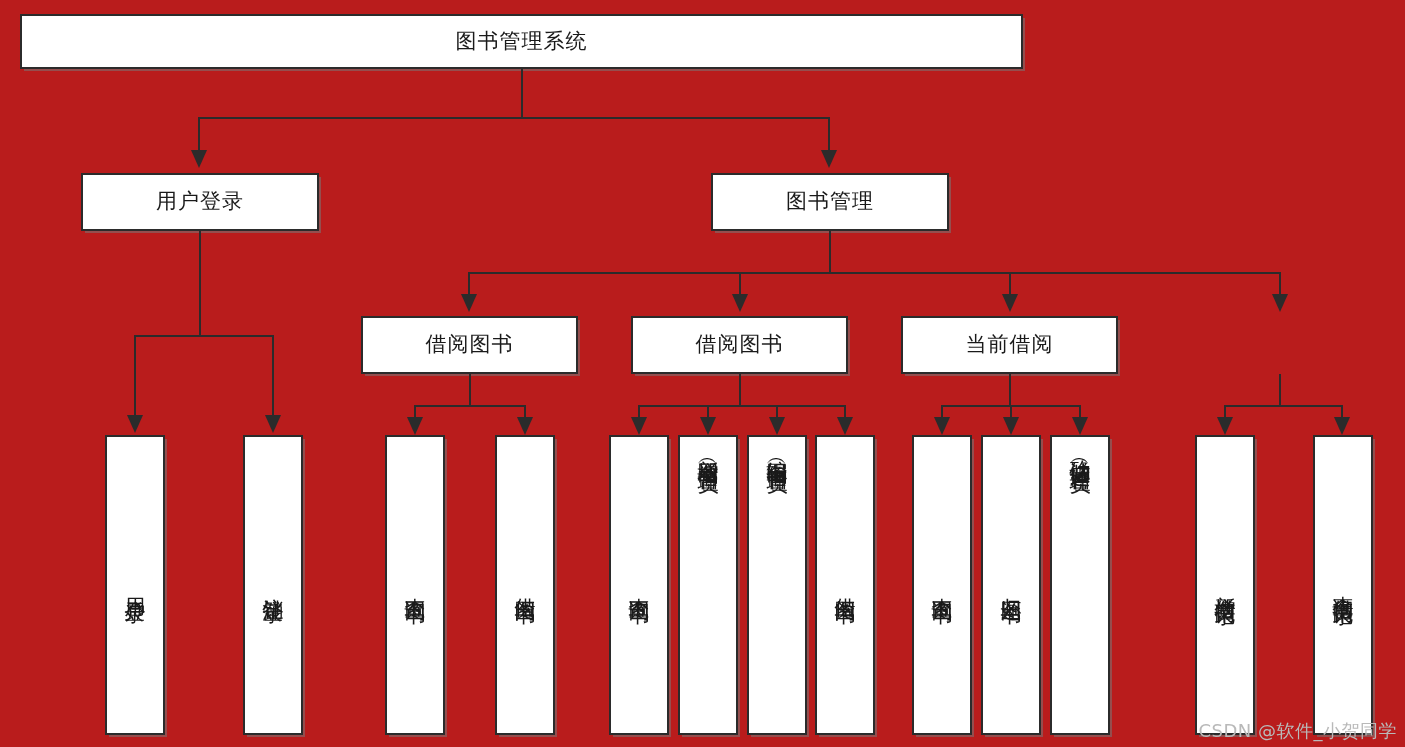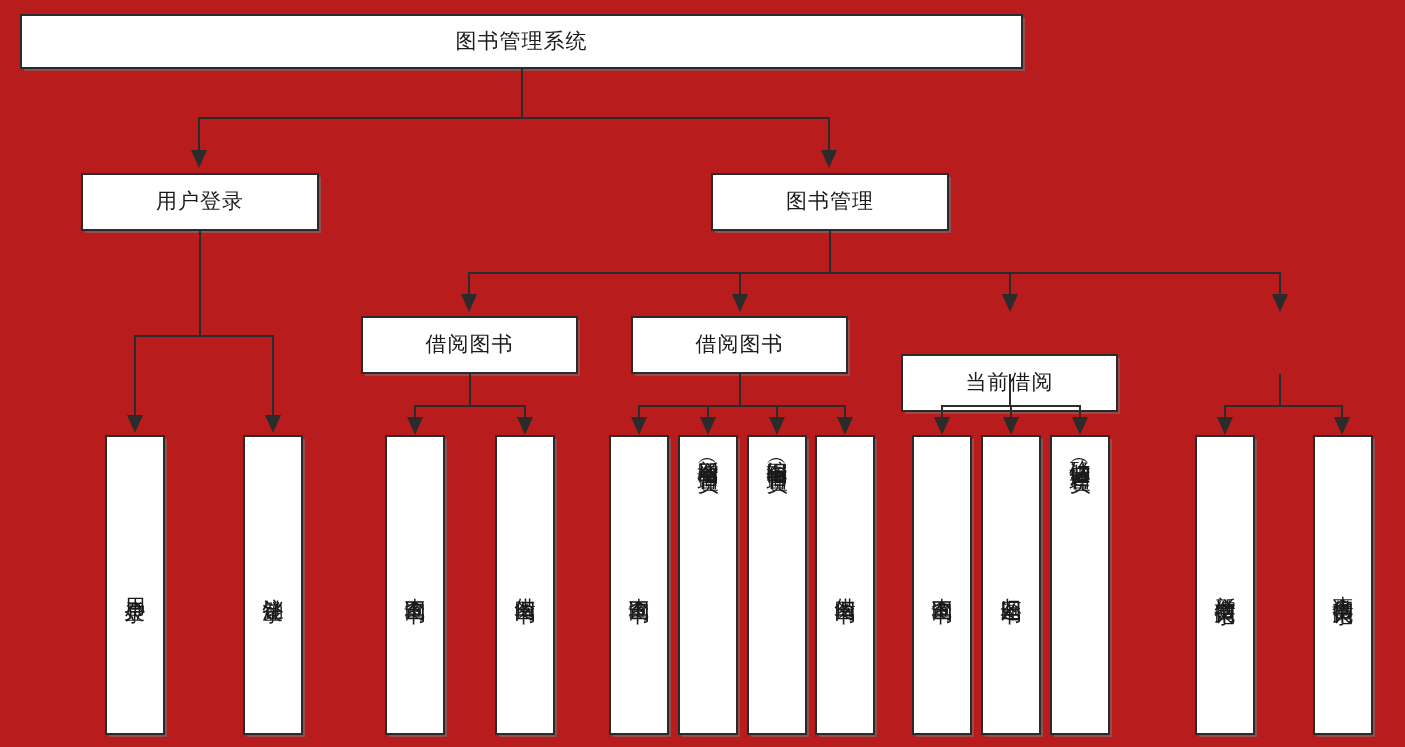--- a/index.html
+++ b/index.html
@@ -129,21 +129,21 @@
 
   <div class="vline" style="left:1279px; top:272px; width:2px; height:24px;"></div>
   <div class="arrow" style="left:1272px; top:294px;"></div>
 
   <div class="node" style="left:361px; top:316px; width:217px; height:58px;">
     <span class="label">借阅图书</span>
   </div>
   <div class="node" style="left:631px; top:316px; width:217px; height:58px;">
     <span class="label">借阅图书</span>
   </div>
-  <div class="node" style="left:901px; top:316px; width:217px; height:58px;margin-top:38px;">
+  <div class="node" style="left:901px; top:316px; width:217px; height:58px;">
     <span class="label">当前借阅</span>
   </div>
 
   <div class="vline" style="left:469px; top:374px; width:2px; height:31px;"></div>
   <div class="hline" style="left:414px; top:405px; width:112px; height:2px;"></div>
   <div class="vline" style="left:414px; top:405px; width:2px; height:14px;"></div>
   <div class="arrow" style="left:407px; top:417px;"></div>
   <div class="vline" style="left:524px; top:405px; width:2px; height:14px;"></div>
   <div class="arrow" style="left:517px; top:417px;"></div>
 
@@ -211,14 +211,15 @@
     <span class="label">确认归还（管理员）</span>
   </div>
 
   <div class="node vertical centered" style="left:1195px; top:435px; width:60px; height:300px;">
     <span class="label">新增借阅记录</span>
   </div>
   <div class="node vertical centered" style="left:1313px; top:435px; width:60px; height:300px;">
     <span class="label">查询借阅记录</span>
   </div>
 
+  <div id="watermark">CSDN @软件_小贺同学</div>
 
 </div>
 
 </body></html>

